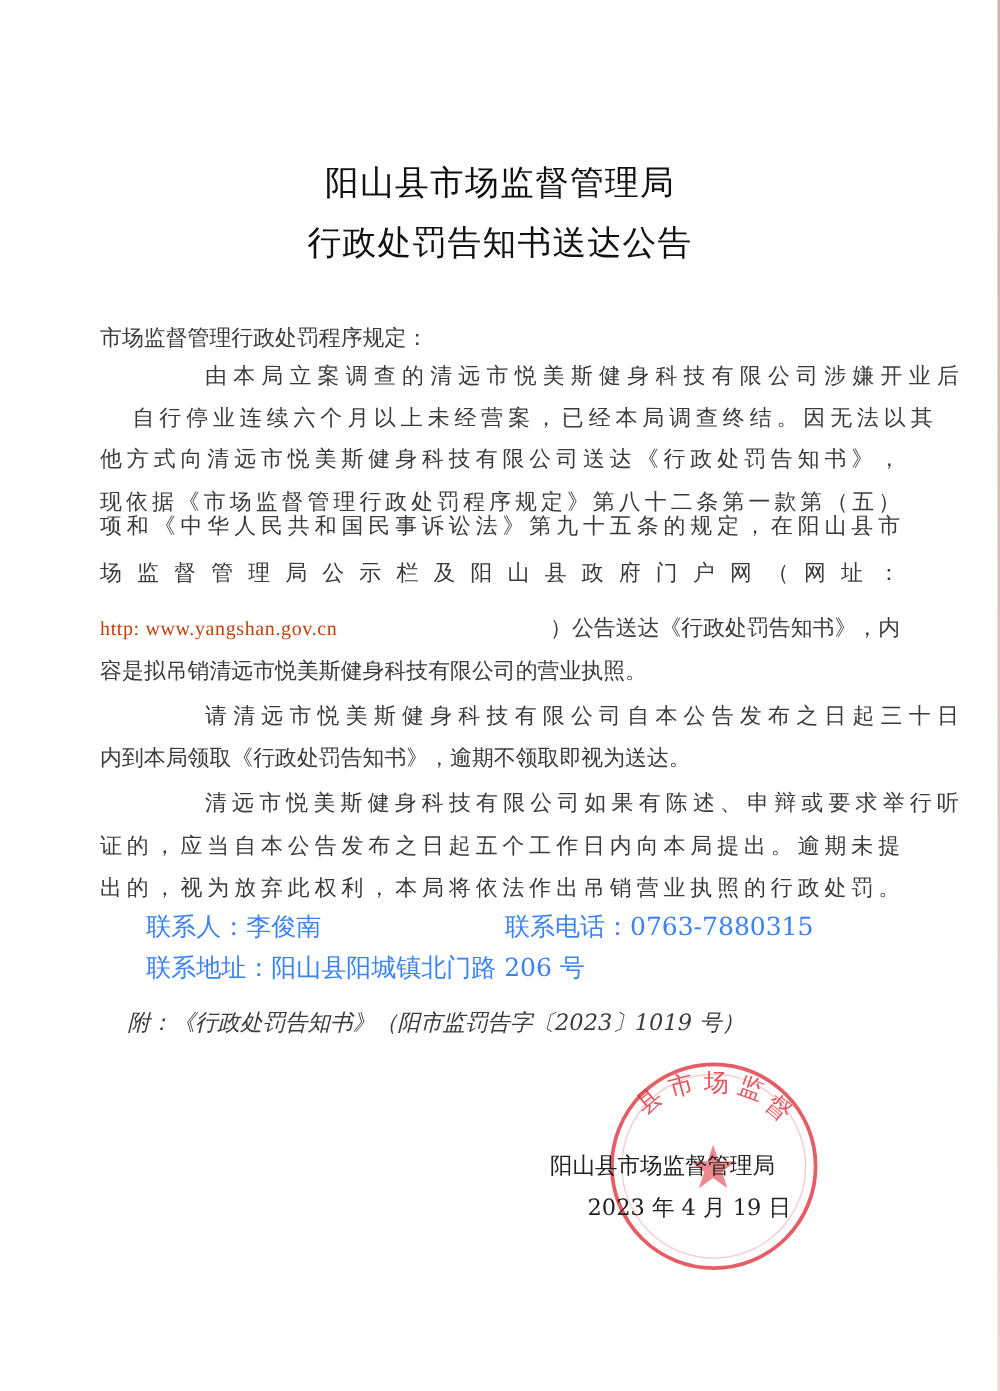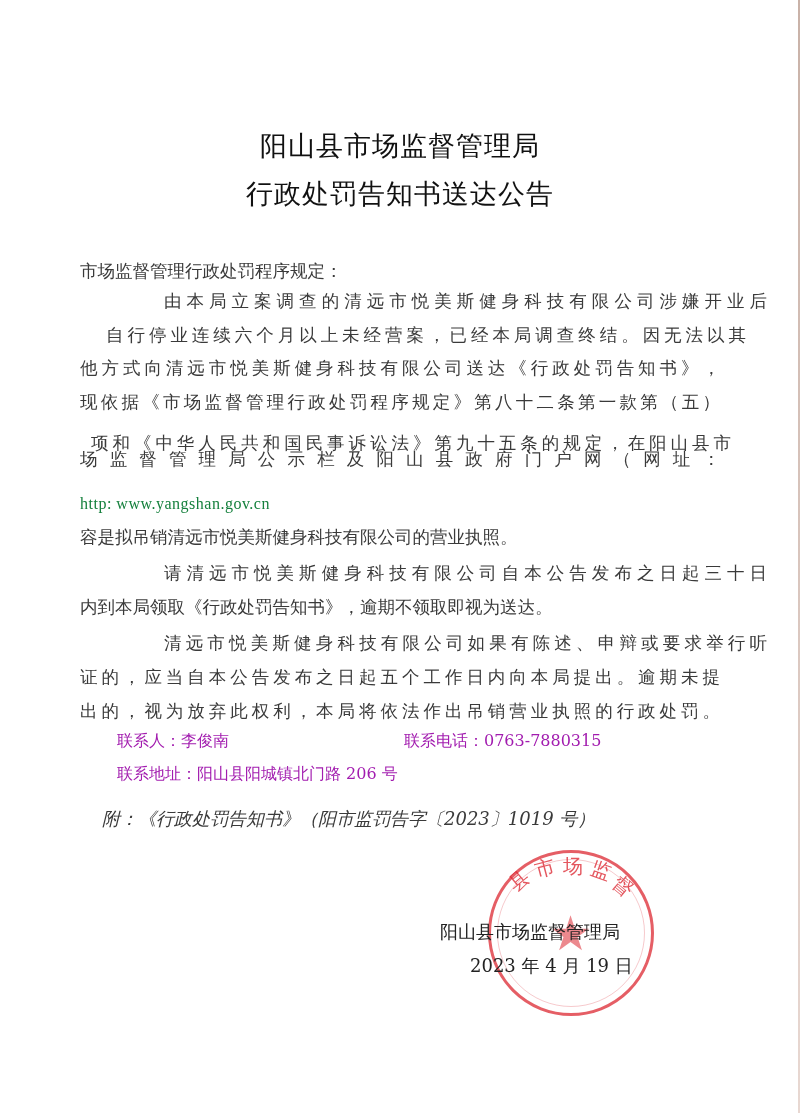--- a/index.html
+++ b/index.html
@@ -10,22 +10,22 @@
   .title { position: absolute; left: 0; width: 800px; text-align: center;
            font-family: "DejaVu Sans", "Liberation Sans", sans-serif;
            font-size: 27px; color: #111; letter-spacing: 1px; font-weight: 500; }
   .t1 { top: 128px; }
   .t2 { top: 176px; }
   .body { position: absolute; left: 80px; width: 640px; font-size: 17.5px; color: #3a3a3a; }
   .line { position: absolute; left: 0; white-space: nowrap; height: 26px; line-height: 26px; }
   .just { text-align: justify; text-align-last: justify; width: 640px; }
   .indent { left: 37px; }
   .indent.just { width: 603px; margin-left: 47px; }
-  .url { font-family: "Liberation Serif", serif; color: #15803d; font-size: 16px; letter-spacing: 0.5px; }
-  .contact { font-size: 16px; color: #a21caf; }
+  .url { font-family: "Liberation Serif", serif; color: #c2410c; font-size: 16px; letter-spacing: 0.5px; }
+  .contact { font-size: 20px; color: #3b82f6; }
   .sig { position: absolute; font-size: 18px; color: #222; white-space: nowrap; }
   .stamp { position: absolute; left: 488px; top: 850px; width: 160px; height: 160px;
            border: 3px solid rgba(220,40,50,0.75); border-radius: 50%; }
   .stamp-inner { position: absolute; inset: 6px; border-radius: 50%; border: 1px solid rgba(220,40,50,0.25); }
   .stamp-text { position: absolute; color: rgba(220,40,50,0.78); font-size: 20px;
                 font-family: "DejaVu Serif", serif; }
   .stamp-star { position: absolute; left: 58px; top: 52px; font-size: 48px; color: rgba(220,40,50,0.55); }
 </style>
 </head>
 <body>
@@ -35,24 +35,25 @@
 <div class="title t1">阳山县市场监督管理局</div>
 <div class="title t2">行政处罚告知书送达公告</div>
 
 <div class="body" style="top:258px;">
   <div class="line" style="top:0px;">市场监督管理行政处罚程序规定：</div>
 
   <div class="line indent just" style="top:30px;">由本局立案调查的清远市悦美斯健身科技有限公司涉嫌开业后</div>
   <div class="line just" style="top:64px;margin-left:26px;">自行停业连续六个月以上未经营案，已经本局调查终结。因无法以其</div>
   <div class="line just" style="top:97px;">他方式向清远市悦美斯健身科技有限公司送达《行政处罚告知书》，</div>
   <div class="line just" style="top:131px;">现依据《市场监督管理行政处罚程序规定》第八十二条第一款第（五）</div>
-  <div class="line just" style="top:172px;margin-left:11px;">项和《中华人民共和国民事诉讼法》第九十五条的规定，在阳山县市</div>
+  <div class="line just" style="top:150px;">项和《中华人民共和国民事诉讼法》第九十五条的规定，在阳山县市</div>
   <div class="line just" style="top:188px;">场 监 督 管 理 局 公 示 栏 及 阳 山 县 政 府 门 户 网 （ 网 址 ：</div>
   <div class="line" style="top:232px; width:640px;">
     <span class="url">http:  www.yangshan.gov.cn</span>
+    <span style="position:absolute; right:0;">）公告送达《行政处罚告知书》，内</span>
   </div>
   <div class="line" style="top:266px;">容是拟吊销清远市悦美斯健身科技有限公司的营业执照。</div>
 
   <div class="line indent just" style="top:302px;">请清远市悦美斯健身科技有限公司自本公告发布之日起三十日</div>
   <div class="line" style="top:336px;text-align:right;">内到本局领取《行政处罚告知书》，逾期不领取即视为送达。</div>
 
   <div class="line indent just" style="top:372px;">清远市悦美斯健身科技有限公司如果有陈述、申辩或要求举行听</div>
   <div class="line just" style="top:406px;">证的，应当自本公告发布之日起五个工作日内向本局提出。逾期未提</div>
   <div class="line just" style="top:440px;">出的，视为放弃此权利，本局将依法作出吊销营业执照的行政处罚。</div>
 

